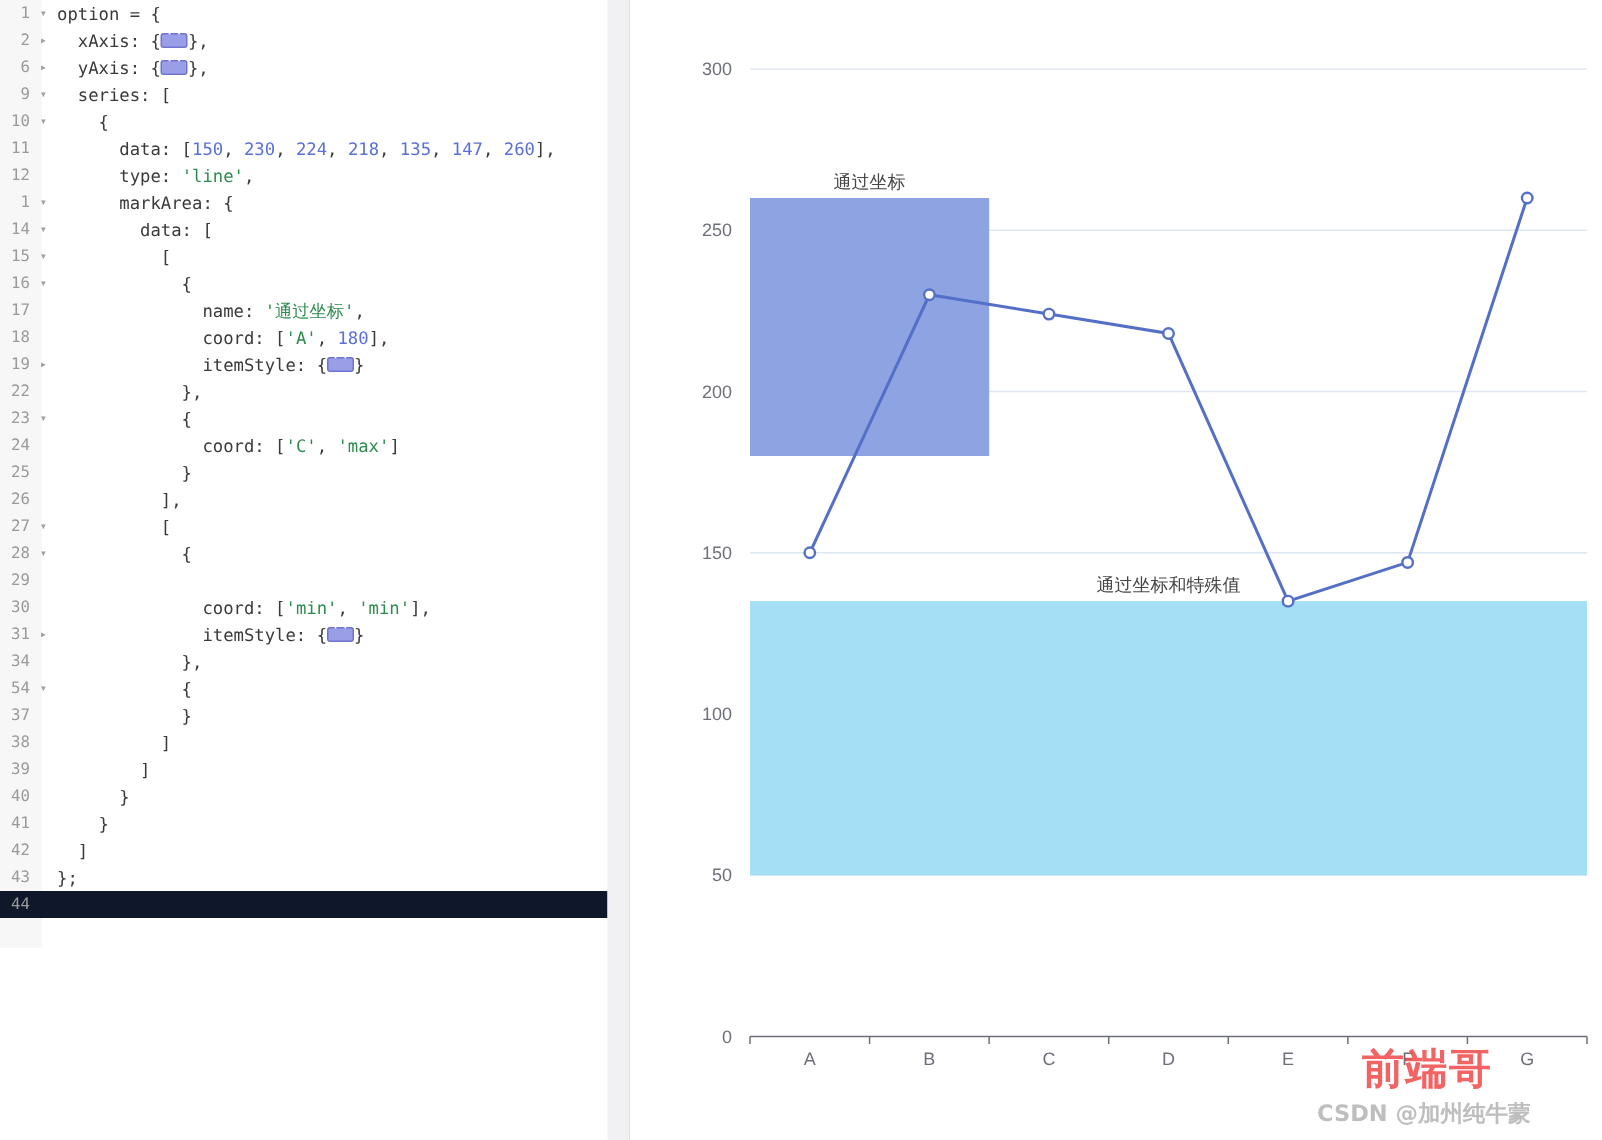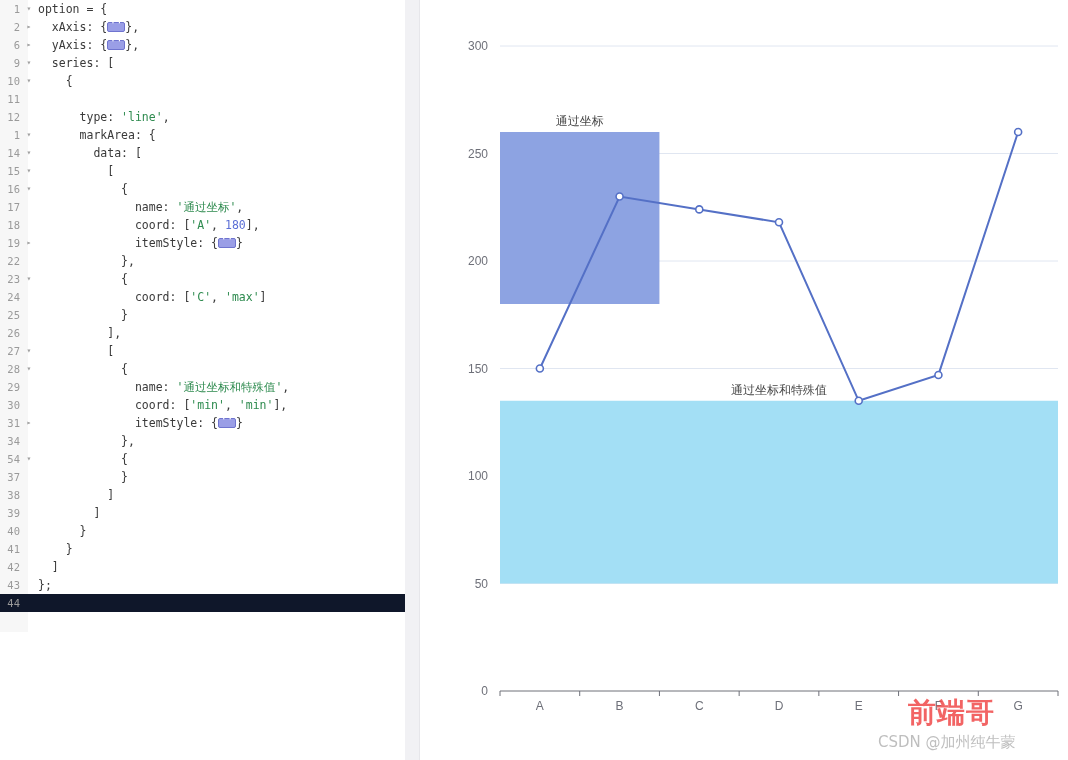--- a/index.html
+++ b/index.html
@@ -93,55 +93,55 @@
     position: absolute; left: 908px; top: 694px;
     font-family: "DejaVu Sans", sans-serif;
     font-size: 28px; font-weight: 700;
     color: #f04a4a; opacity: 0.85; letter-spacing: 1px;
     white-space: nowrap; pointer-events: none;
   }
   #wm-small {
     position: absolute; left: 878px; top: 733px;
     font-family: "DejaVu Sans", sans-serif;
     font-size: 15px; color: #b8b8b8; opacity: .9;
-    white-space: nowrap; pointer-events: none;
+    white-space: nowrap; pointer-events: none; font-weight: bold;
   }
 </style>
 </head>
 <body>
 
 <div id="root">
 
   <div id="editor-pane">
     <div id="editor-code-bg"></div>
     <div id="editor-gutter-bg"></div>
     <div id="editor-below"></div>
     <div class="code-lines" id="code-lines">
         <div class="cl"><span class="ln">1</span><span class="fold">▾</span><span class="ctext">option = {</span></div>
         <div class="cl"><span class="ln">2</span><span class="fold">▸</span><span class="ctext">  xAxis: {<span class="foldbox"></span>},</span></div>
         <div class="cl"><span class="ln">6</span><span class="fold">▸</span><span class="ctext">  yAxis: {<span class="foldbox"></span>},</span></div>
         <div class="cl"><span class="ln">9</span><span class="fold">▾</span><span class="ctext">  series: [</span></div>
         <div class="cl"><span class="ln">10</span><span class="fold">▾</span><span class="ctext">    {</span></div>
-        <div class="cl"><span class="ln">11</span><span class="fold"></span></div>
+        <div class="cl"><span class="ln">11</span><span class="fold"></span><span class="ctext">      data: [<span class="tok-num">150</span>, <span class="tok-num">230</span>, <span class="tok-num">224</span>, <span class="tok-num">218</span>, <span class="tok-num">135</span>, <span class="tok-num">147</span>, <span class="tok-num">260</span>],</span></div>
         <div class="cl"><span class="ln">12</span><span class="fold"></span><span class="ctext">      type: <span class="tok-str">'line'</span>,</span></div>
         <div class="cl"><span class="ln">1</span><span class="fold">▾</span><span class="ctext">      markArea: {</span></div>
         <div class="cl"><span class="ln">14</span><span class="fold">▾</span><span class="ctext">        data: [</span></div>
         <div class="cl"><span class="ln">15</span><span class="fold">▾</span><span class="ctext">          [</span></div>
         <div class="cl"><span class="ln">16</span><span class="fold">▾</span><span class="ctext">            {</span></div>
         <div class="cl"><span class="ln">17</span><span class="fold"></span><span class="ctext">              name: <span class="tok-str">'通过坐标'</span>,</span></div>
         <div class="cl"><span class="ln">18</span><span class="fold"></span><span class="ctext">              coord: [<span class="tok-str">'A'</span>, <span class="tok-num">180</span>],</span></div>
         <div class="cl"><span class="ln">19</span><span class="fold">▸</span><span class="ctext">              itemStyle: {<span class="foldbox"></span>}</span></div>
         <div class="cl"><span class="ln">22</span><span class="fold"></span><span class="ctext">            },</span></div>
         <div class="cl"><span class="ln">23</span><span class="fold">▾</span><span class="ctext">            {</span></div>
         <div class="cl"><span class="ln">24</span><span class="fold"></span><span class="ctext">              coord: [<span class="tok-str">'C'</span>, <span class="tok-str">'max'</span>]</span></div>
         <div class="cl"><span class="ln">25</span><span class="fold"></span><span class="ctext">            }</span></div>
         <div class="cl"><span class="ln">26</span><span class="fold"></span><span class="ctext">          ],</span></div>
         <div class="cl"><span class="ln">27</span><span class="fold">▾</span><span class="ctext">          [</span></div>
         <div class="cl"><span class="ln">28</span><span class="fold">▾</span><span class="ctext">            {</span></div>
-        <div class="cl"><span class="ln">29</span><span class="fold"></span><span class="ctext">              name: <span class="tok-str">'通过坐标和特殊值'</span>,</span></div>
+        <div class="cl"><span class="ln">29</span><span class="fold"></span></div>
         <div class="cl"><span class="ln">30</span><span class="fold"></span><span class="ctext">              coord: [<span class="tok-str">'min'</span>, <span class="tok-str">'min'</span>],</span></div>
         <div class="cl"><span class="ln">31</span><span class="fold">▸</span><span class="ctext">              itemStyle: {<span class="foldbox"></span>}</span></div>
         <div class="cl"><span class="ln">34</span><span class="fold"></span><span class="ctext">            },</span></div>
         <div class="cl"><span class="ln">54</span><span class="fold">▾</span><span class="ctext">            {</span></div>
         <div class="cl"><span class="ln">37</span><span class="fold"></span><span class="ctext">            }</span></div>
         <div class="cl"><span class="ln">38</span><span class="fold"></span><span class="ctext">          ]</span></div>
         <div class="cl"><span class="ln">39</span><span class="fold"></span><span class="ctext">        ]</span></div>
         <div class="cl"><span class="ln">40</span><span class="fold"></span><span class="ctext">      }</span></div>
         <div class="cl"><span class="ln">41</span><span class="fold"></span><span class="ctext">    }</span></div>
         <div class="cl"><span class="ln">42</span><span class="fold"></span><span class="ctext">  ]</span></div>

